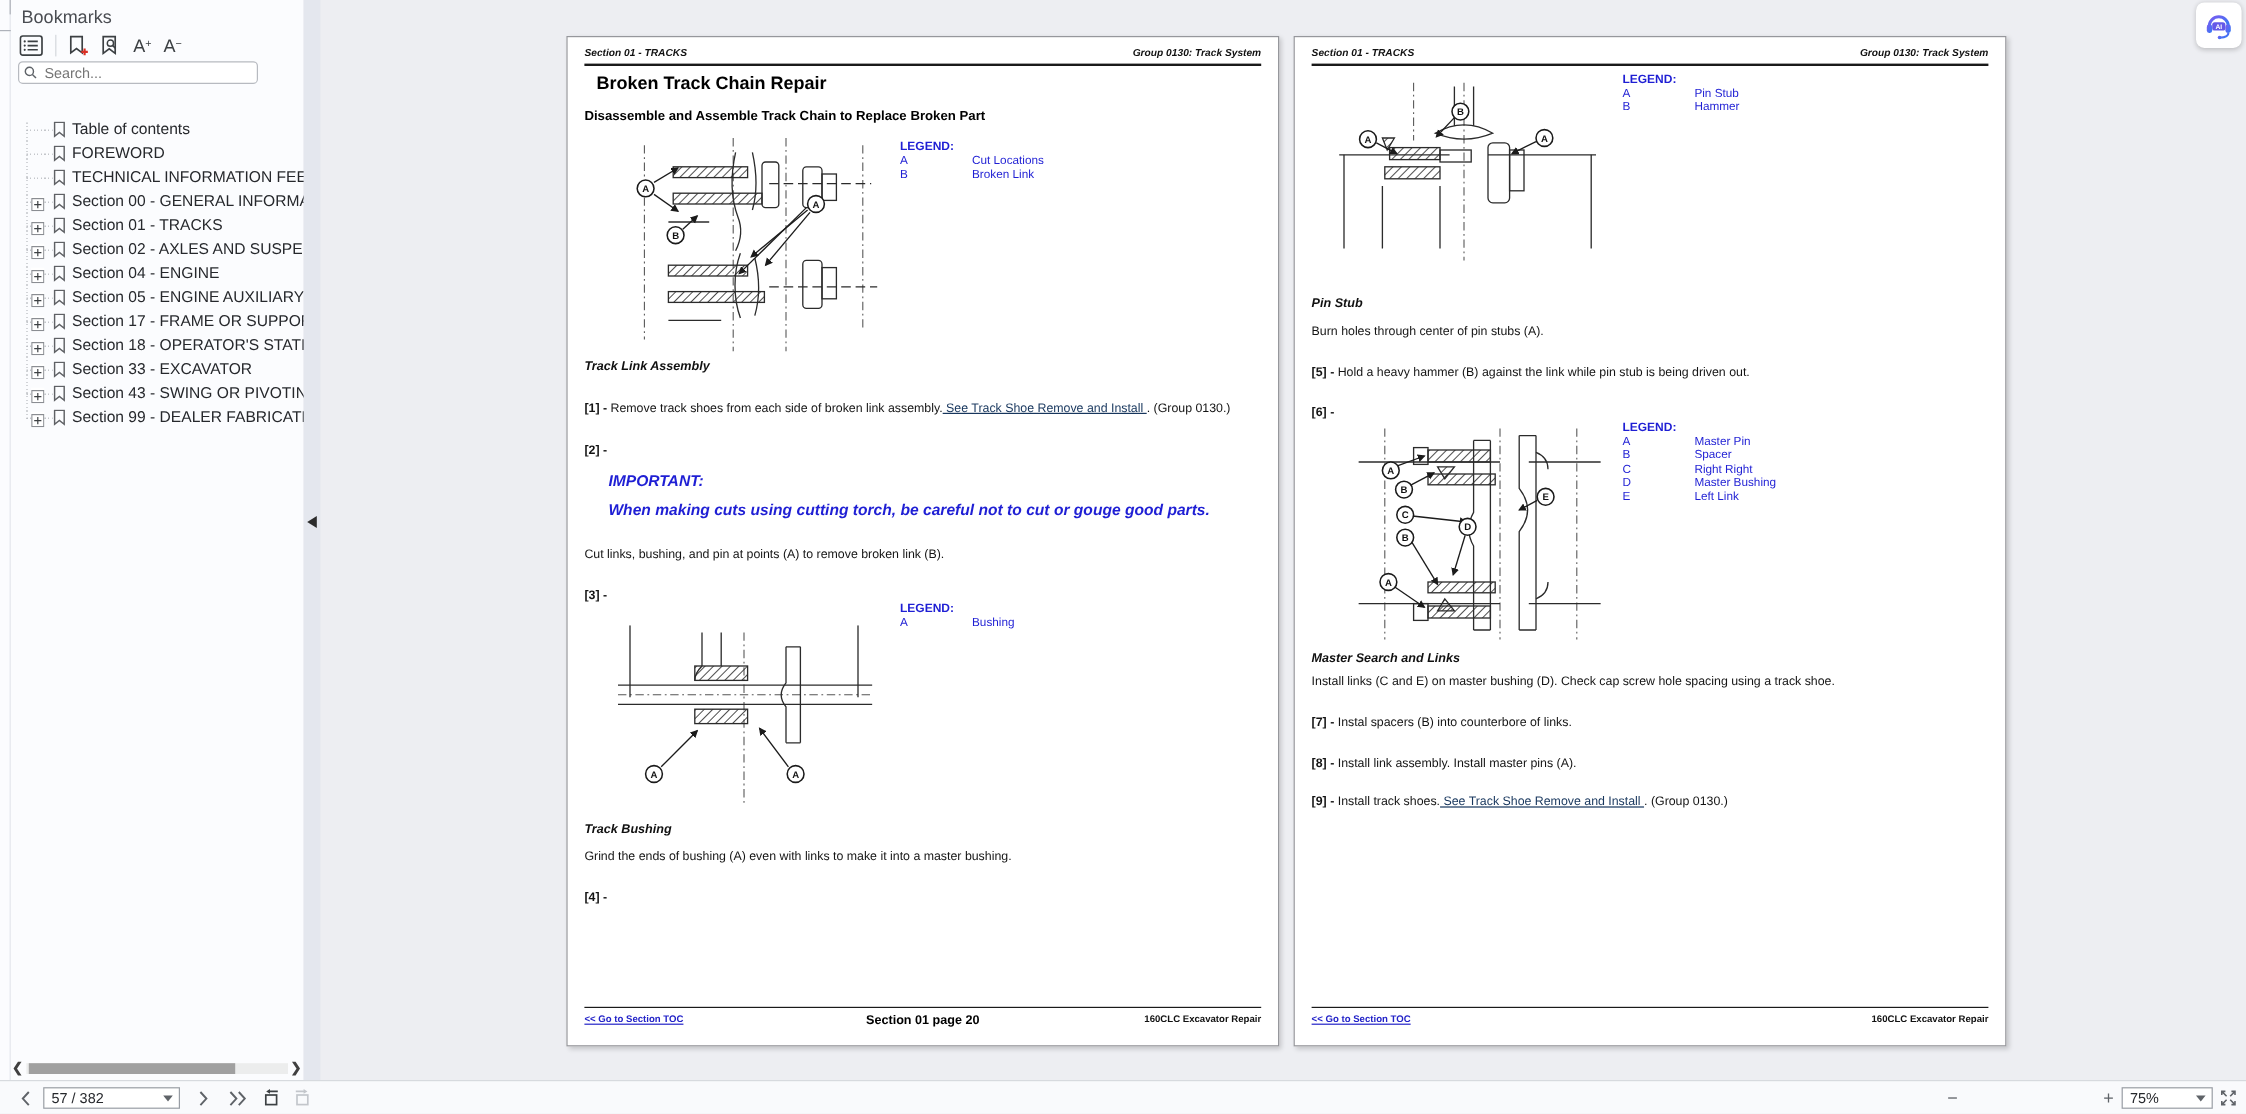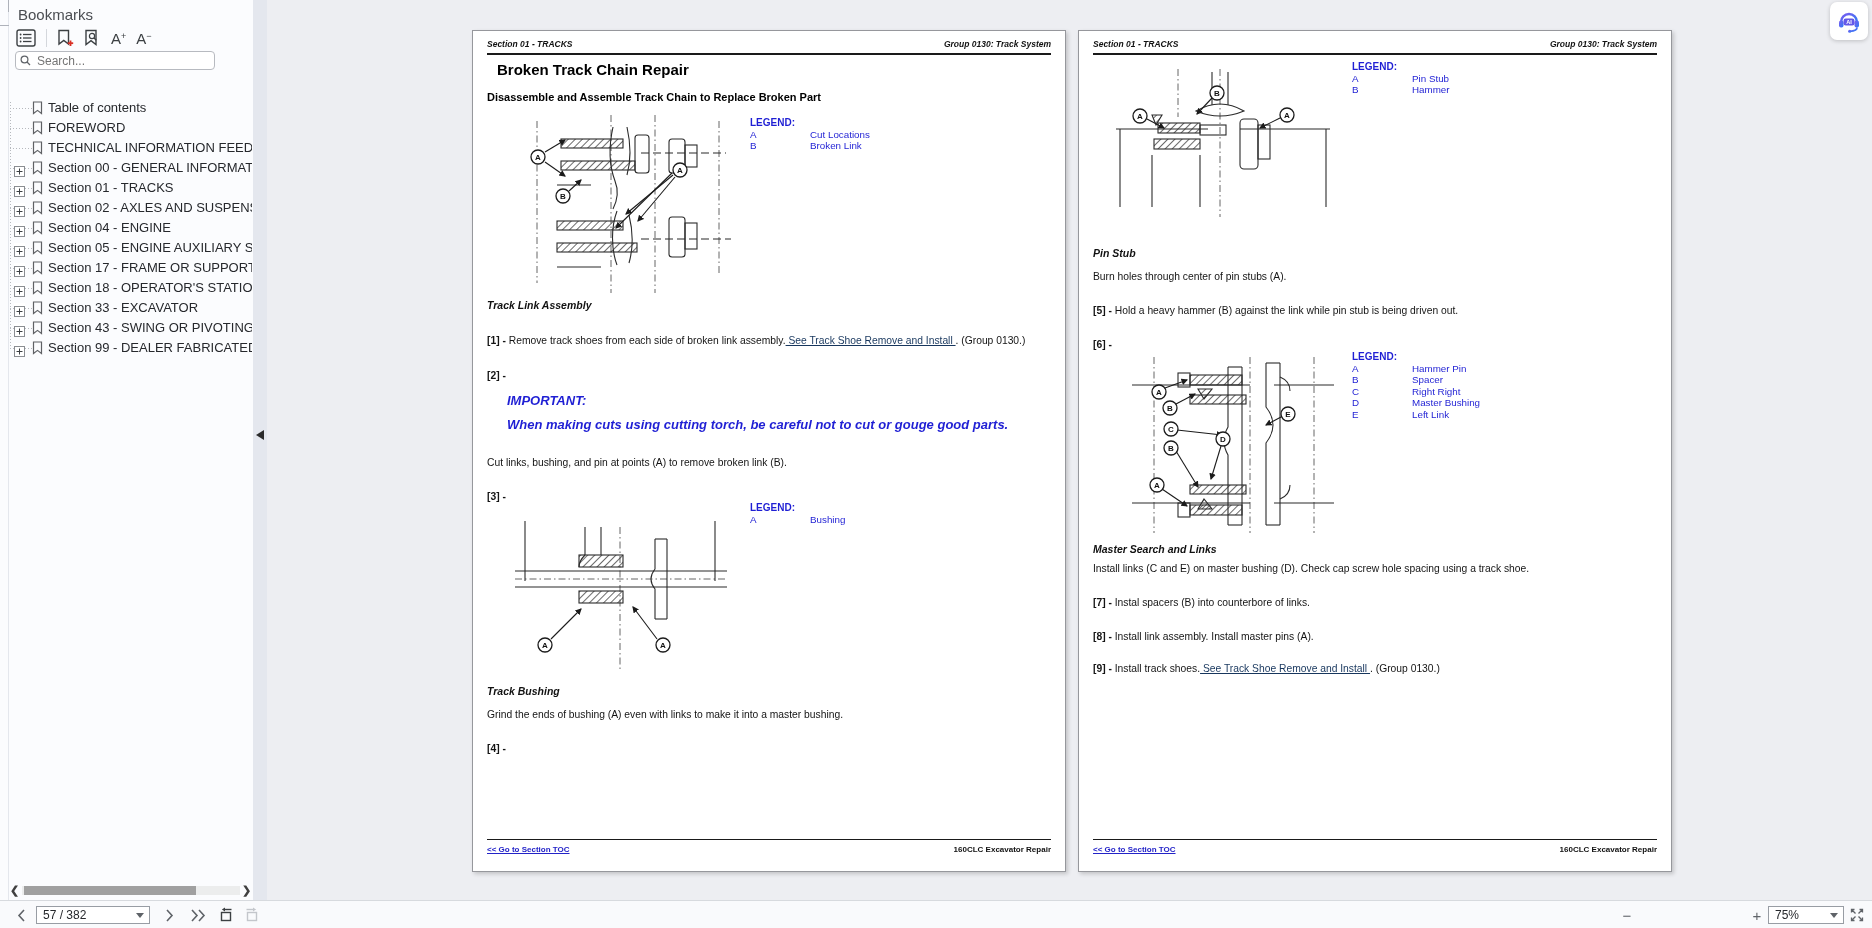--- a/index.html
+++ b/index.html
@@ -14,21 +14,21 @@
   .bm-toolbar{position:absolute;left:16px;top:27px;height:22px;display:flex;align-items:center;}
   .tb-ic{margin-right:10px;display:flex;align-items:center;justify-content:center;}
   .tb-sep{width:1px;height:18px;background:#d4d7dc;margin-right:10px;}
   .fontbtn{font-size:15px;color:#3c4043;line-height:1;}
   .fontbtn .sign{font-size:9px;vertical-align:top;position:relative;top:-2px;}
   .search-box{position:absolute;left:15px;top:51px;width:190px;height:17px;border:1px solid #b7bac0;
       border-radius:4px;background:#fff;display:flex;align-items:center;padding:0 4px;}
   .search-box input{border:none;outline:none;flex:1;font-size:12px;color:#5f6368;
       font-family:"Liberation Sans",sans-serif;background:transparent;margin-left:4px;}
   
-  .tree{position:absolute;left:0;top:90px;width:206px;height:280px;}
+  .tree{position:absolute;left:12px;top:90px;width:206px;height:280px;}
   .vdots{position:absolute;left:10px;top:12px;width:1px;height:248px;
       background-image:repeating-linear-gradient(to bottom,#b6b9be 0 1px,transparent 1px 3px);}
   .trow{position:absolute;left:0;height:20px;width:253px;display:flex;align-items:center;cursor:default;}
   .hdots{position:absolute;left:10px;top:10px;width:22px;height:1px;
       background-image:repeating-linear-gradient(to right,#b6b9be 0 1px,transparent 1px 3px);}
   .expander{position:absolute;left:14px;top:5px;width:11px;height:11px;background:#fff;}
   .ribbon{position:absolute;left:32px;top:3px;}
   .tlabel{position:absolute;left:48px;top:2px;font-size:13px;color:#26282c;white-space:nowrap;
       overflow:hidden;width:204px;}
   
@@ -404,20 +404,21 @@
         <text x="148" y="127" font-size="8" font-weight="bold" text-anchor="middle" fill="#111">A</text>
       </g>
     </svg>
 
     <div class="pg cap" style="left:14px;top:654px">Track Bushing</div>
     <div class="pg body-t" style="left:14px;top:678px">Grind the ends of bushing (A) even with links to make it into a master bushing.</div>
     <div class="pg body-t bnum" style="left:14px;top:712px">[4] -</div>
 
     <div class="frule" style="top:808px"></div>
     <a class="pg flink" style="left:14px;top:814px">&lt;&lt; Go to Section TOC</a>
+    <div class="pg fcenter" style="left:0;right:0;top:813px;text-align:center">Section 01 page 20</div>
     <div class="pg fright" style="right:14px;top:814px">160CLC Excavator Repair</div>
   </div>
 
   <div class="page" style="left:1078px">
     <div class="pg hdr" style="left:14px;top:8px">Section 01 - TRACKS</div>
     <div class="pg hdr" style="right:14px;top:8px">Group 0130: Track System</div>
     <div class="hrule" style="top:22px"></div>
 
     <div class="pg legend" style="left:273px;top:30px">
       <div class="lt">LEGEND:</div>
@@ -535,21 +536,21 @@
         <text x="25" y="139" font-size="8" font-weight="bold" text-anchor="middle" fill="#111">A</text>
         <circle cx="91" cy="90" r="7" fill="#fff" stroke="#1b1b1b" stroke-width="1.3"></circle>
         <text x="91" y="93" font-size="8" font-weight="bold" text-anchor="middle" fill="#111">D</text>
         <circle cx="156" cy="65" r="7" fill="#fff" stroke="#1b1b1b" stroke-width="1.3"></circle>
         <text x="156" y="68" font-size="8" font-weight="bold" text-anchor="middle" fill="#111">E</text>
       </g>
     </svg>
 
     <div class="pg legend" style="left:273px;top:320px">
       <div class="lt">LEGEND:</div>
-      <div><span class="k">A</span><span>Hammer Pin</span></div>
+      <div><span class="k">A</span><span>Master Pin</span></div>
       <div><span class="k">B</span><span>Spacer</span></div>
       <div><span class="k">C</span><span>Right Right</span></div>
       <div><span class="k">D</span><span>Master Bushing</span></div>
       <div><span class="k">E</span><span>Left Link</span></div>
     </div>
 
     <div class="pg cap" style="left:14px;top:512px">Master Search and Links</div>
     <div class="pg body-t" style="left:14px;top:532px">Install links (C and E) on master bushing (D). Check cap screw hole spacing using a track shoe.</div>
     <div class="pg body-t" style="left:14px;top:566px"><span class="bnum">[7] - </span><span>Instal spacers (B) into counterbore of links.</span></div>
     <div class="pg body-t" style="left:14px;top:600px"><span class="bnum">[8] - </span><span>Install link assembly. Install master pins (A).</span></div>

